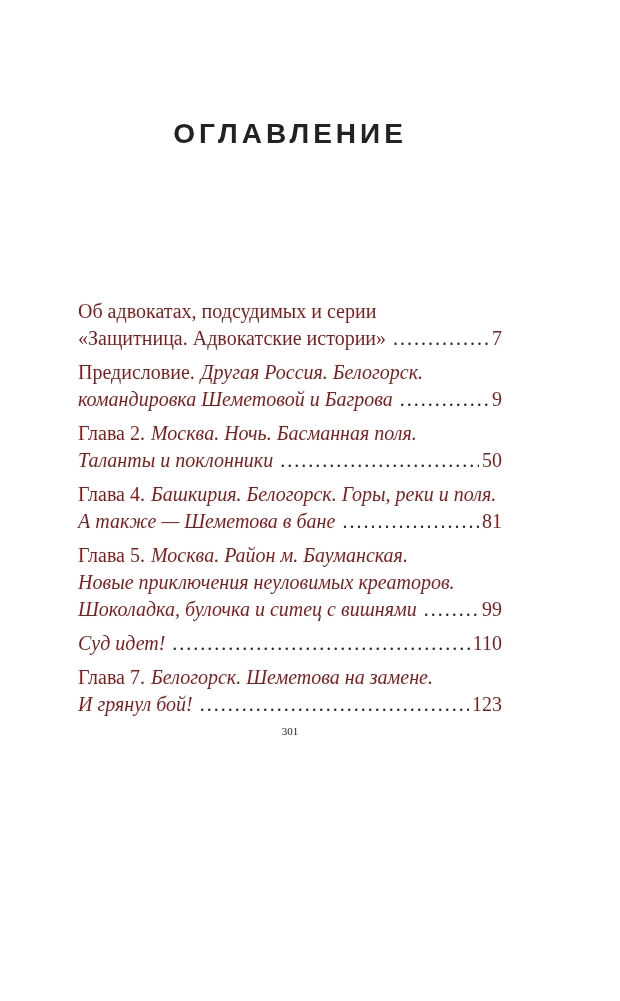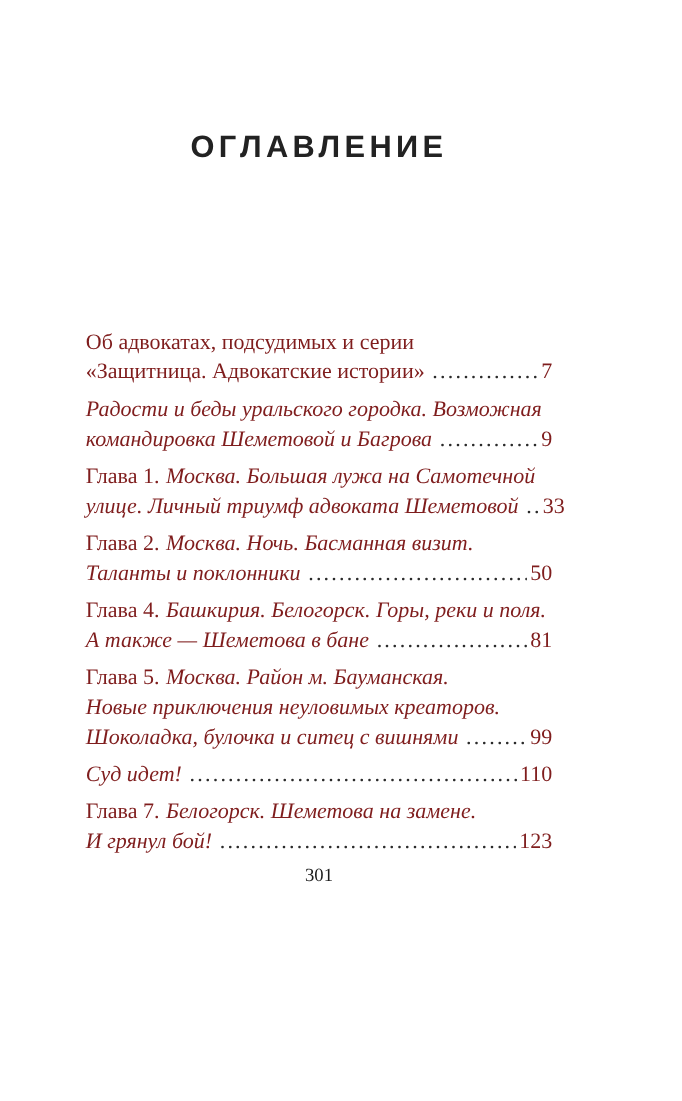--- a/index.html
+++ b/index.html
@@ -75,56 +75,48 @@
   }
   .pagenum {
     flex: 0 0 auto;
     font-style: normal;
   }
   .footer {
     margin-top: auto;
     padding-bottom: 80px;
     text-align: center;
     font-family: "Liberation Serif", serif;
-    font-size: 17px;
+    font-size: 11px;
     color: #1c1c1c;
   }
 </style>
 </head>
 <body>
 
 <div class="page">
   <h1 class="title">ОГЛАВЛЕНИЕ</h1>
   <div class="toc">
       <div class="entry roman">
         <div class="line"><span class="text">Об адвокатах, подсудимых и серии</span></div>
         <div class="line leader-line">
           <span class="text">«Защитница. Адвокатские истории»</span>
           <span class="dots"></span>
           <span class="pagenum">7</span>
         </div>
       </div>
       <div class="entry italic">
-        <div class="line"><span class="text">Радости и беды уральского городка. Возможная</span></div>
+        <div class="line"><span class="prefix">Предисловие.</span><span class="text">Другая Россия. Белогорск.</span></div>
         <div class="line leader-line">
           <span class="text">командировка Шеметовой и Багрова</span>
           <span class="dots"></span>
           <span class="pagenum">9</span>
         </div>
       </div>
       <div class="entry italic">
-        <div class="line"><span class="prefix">Глава 1.</span><span class="text">Москва. Большая лужа на Самотечной</span></div>
-        <div class="line leader-line">
-          <span class="text">улице. Личный триумф адвоката Шеметовой</span>
-          <span class="dots"></span>
-          <span class="pagenum">33</span>
-        </div>
-      </div>
-      <div class="entry italic">
-        <div class="line"><span class="prefix">Глава 2.</span><span class="text">Москва. Ночь. Басманная визит.</span></div>
+        <div class="line"><span class="prefix">Глава 2.</span><span class="text">Москва. Ночь. Басманная поля.</span></div>
         <div class="line leader-line">
           <span class="text">Таланты и поклонники</span>
           <span class="dots"></span>
           <span class="pagenum">50</span>
         </div>
       </div>
       <div class="entry italic">
         <div class="line"><span class="prefix">Глава 4.</span><span class="text">Башкирия. Белогорск. Горы, реки и поля.</span></div>
         <div class="line leader-line">
           <span class="text">А также — Шеметова в бане</span>

